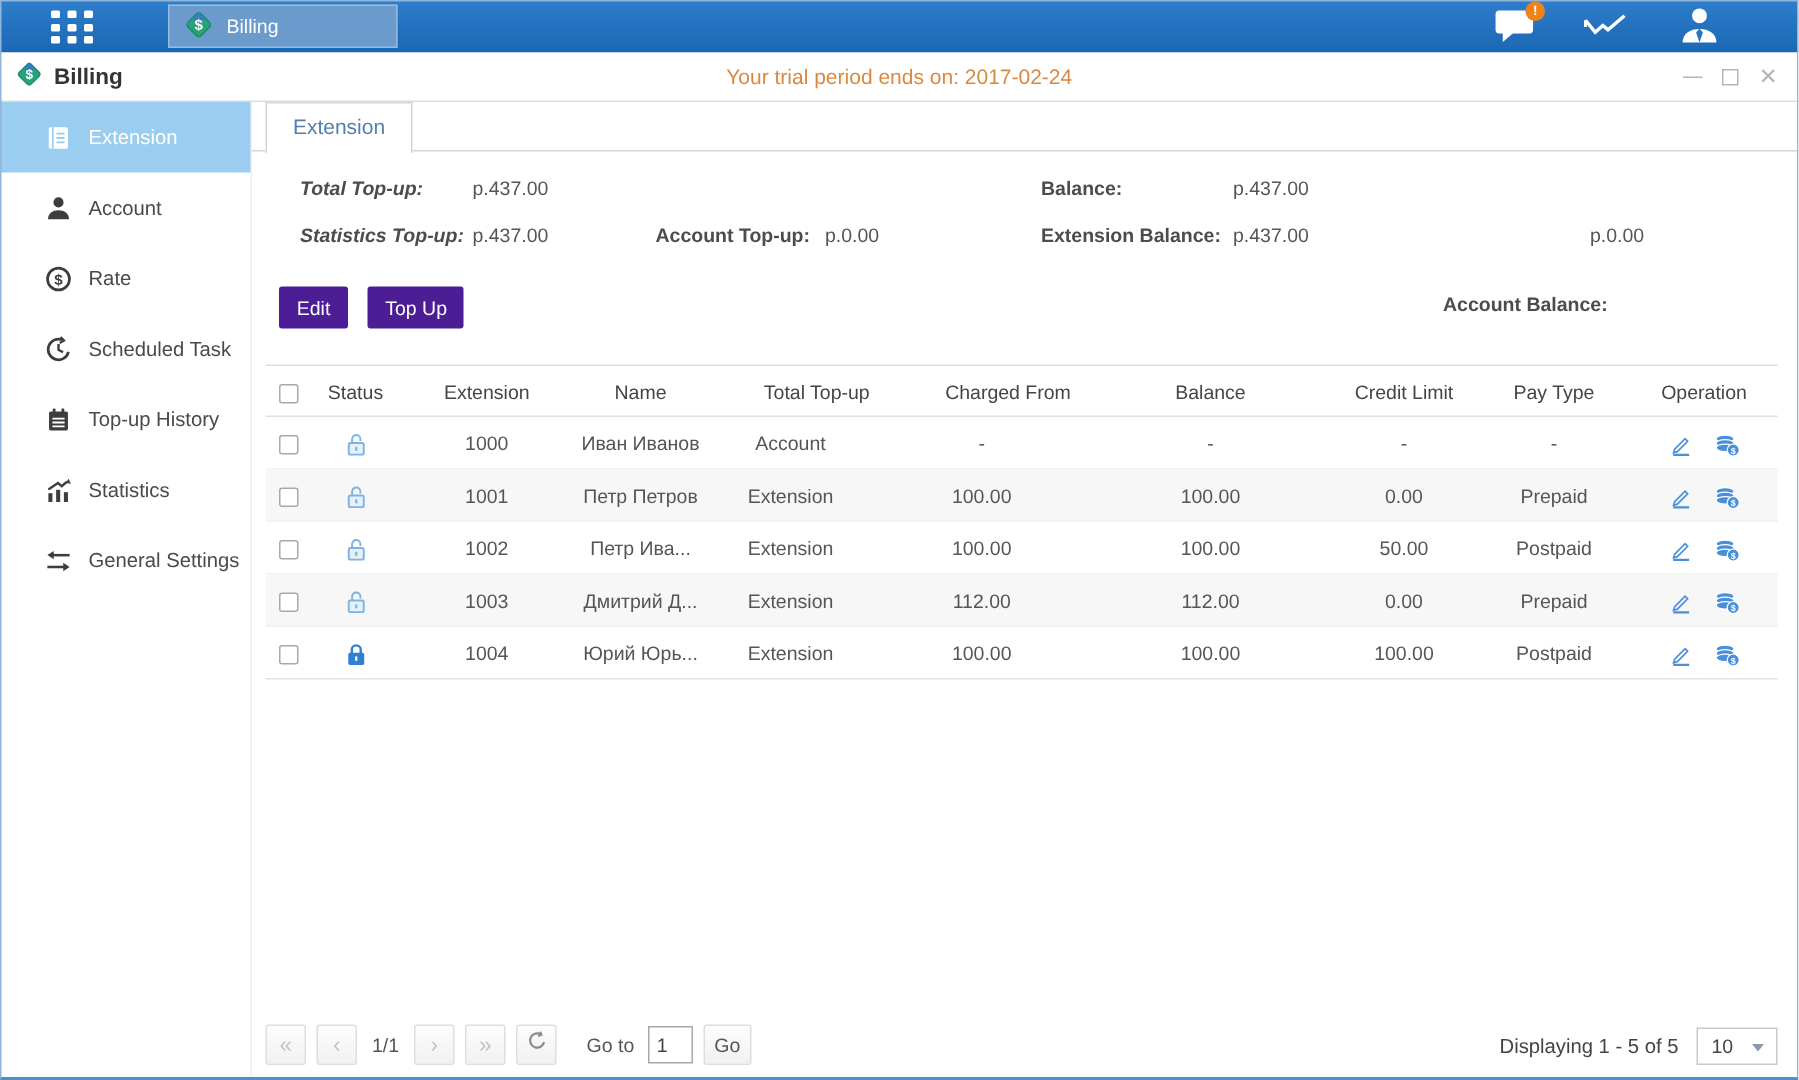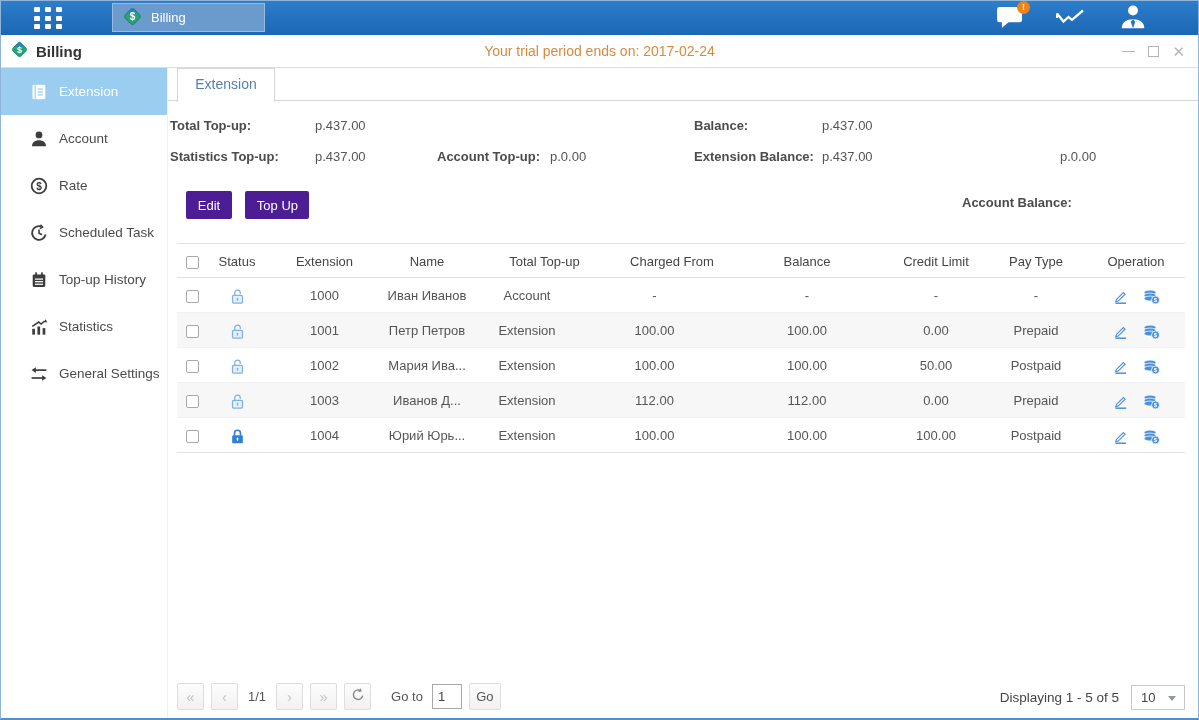--- a/index.html
+++ b/index.html
@@ -44,21 +44,21 @@
 
   
   .main { position:absolute; top:68px; left:168px; right:0; bottom:0; background:#fff; }
   .tabbar { height:33px; border-bottom:1px solid #d6d6d6; position:relative; }
   .tab { position:absolute; left:9px; top:0; height:34px; width:98px; background:#fff; border:1px solid #d6d6d6; border-bottom:none; color:#537fae; font-size:14px; text-align:center; line-height:31px; z-index:2; cursor:default; }
 
   .stats { position:relative; height:90px; font-size:13px; color:#555; }
   .stats span { position:absolute; white-space:nowrap; }
   .st-label { font-weight:bold; color:#4c4c4c; }
   .r1 { top:17px; } .r2 { top:48px; }
-  .ca-l { left:2px; } .ca-v { left:147px; }
+  .ca-l { left:32px;font-style:italic; } .ca-v { left:147px; }
   .cb-l { left:269px; } .cb-v { left:382px; }
   .cc-l { left:526px; } .cc-v { left:654px; }
   .cd-l { left:794px;margin-top:46px; } .cd-v { left:892px; }
 
   .actions { height:42px; padding-left:18px; }
   .btn { background:#4c1d95; color:#fff; border:none; border-radius:2px; height:28px; font-size:13px; font-family:"Liberation Sans",sans-serif; cursor:pointer; margin-right:9px; }
   .btn-edit { width:46px; } .btn-topup { width:64px; }
 
   
   .tbl { margin:10px 14px 0 9px; font-size:13px; }
@@ -333,21 +333,21 @@
               </svg></span></div>
         </div>
         <div class="trow">
           <div class="cell c-cb"><span class="checkbox"></span></div>
           <div class="cell c-status"><span class="lock"><svg viewBox="0 0 16 16">
                 <rect x="3.3" y="6.9" width="9.4" height="7.3" rx="1" fill="#e4f0fa" stroke="#7fb2e3" stroke-width="1.2"></rect>
                 <path d="M5.4 6.9 V4.5 a2.6 2.6 0 0 1 5.2 0 V5.6" fill="none" stroke="#7fb2e3" stroke-width="1.2"></path>
                 <rect x="7.3" y="9.2" width="1.4" height="2.7" rx=".6" fill="#7fb2e3"></rect>
               </svg></span></div>
           <div class="cell c-ext">1002</div>
-          <div class="cell c-name">Мария Ива...</div>
+          <div class="cell c-name">Петр Ива...</div>
           <div class="cell c-charged">Extension</div>
           <div class="cell c-topup">100.00</div>
           <div class="cell c-balance">100.00</div>
           <div class="cell c-credit">50.00</div>
           <div class="cell c-paytype">Postpaid</div>
           <div class="cell c-op"><span class="op-icon"><svg viewBox="0 0 16 16" fill="none" stroke="currentColor">
                 <path d="M4 10.4 L10.9 3.5 l1.7 1.7 L5.7 12.1 l-2.5.7z" stroke-width="1.1"></path>
                 <line x1="3" y1="14.2" x2="13.6" y2="14.2" stroke-width="1.5"></line>
               </svg></span><span class="op-icon"><svg viewBox="0 0 20 18">
                 <g fill="currentColor" stroke="#fff" stroke-width=".9">
@@ -360,21 +360,21 @@
               </svg></span></div>
         </div>
         <div class="trow">
           <div class="cell c-cb"><span class="checkbox"></span></div>
           <div class="cell c-status"><span class="lock"><svg viewBox="0 0 16 16">
                 <rect x="3.3" y="6.9" width="9.4" height="7.3" rx="1" fill="#e4f0fa" stroke="#7fb2e3" stroke-width="1.2"></rect>
                 <path d="M5.4 6.9 V4.5 a2.6 2.6 0 0 1 5.2 0 V5.6" fill="none" stroke="#7fb2e3" stroke-width="1.2"></path>
                 <rect x="7.3" y="9.2" width="1.4" height="2.7" rx=".6" fill="#7fb2e3"></rect>
               </svg></span></div>
           <div class="cell c-ext">1003</div>
-          <div class="cell c-name">Иванов Д...</div>
+          <div class="cell c-name">Дмитрий Д...</div>
           <div class="cell c-charged">Extension</div>
           <div class="cell c-topup">112.00</div>
           <div class="cell c-balance">112.00</div>
           <div class="cell c-credit">0.00</div>
           <div class="cell c-paytype">Prepaid</div>
           <div class="cell c-op"><span class="op-icon"><svg viewBox="0 0 16 16" fill="none" stroke="currentColor">
                 <path d="M4 10.4 L10.9 3.5 l1.7 1.7 L5.7 12.1 l-2.5.7z" stroke-width="1.1"></path>
                 <line x1="3" y1="14.2" x2="13.6" y2="14.2" stroke-width="1.5"></line>
               </svg></span><span class="op-icon"><svg viewBox="0 0 20 18">
                 <g fill="currentColor" stroke="#fff" stroke-width=".9">

